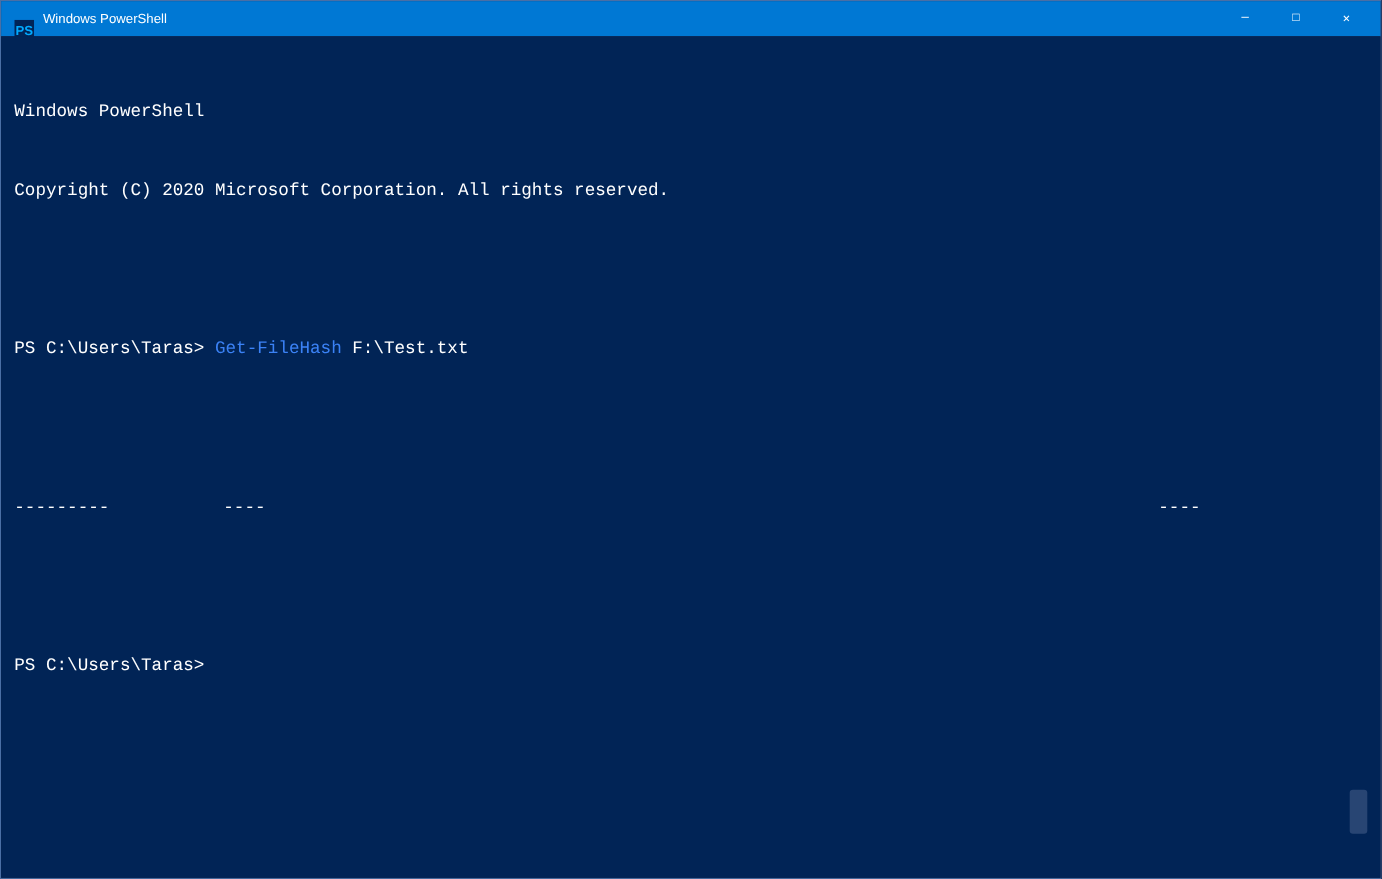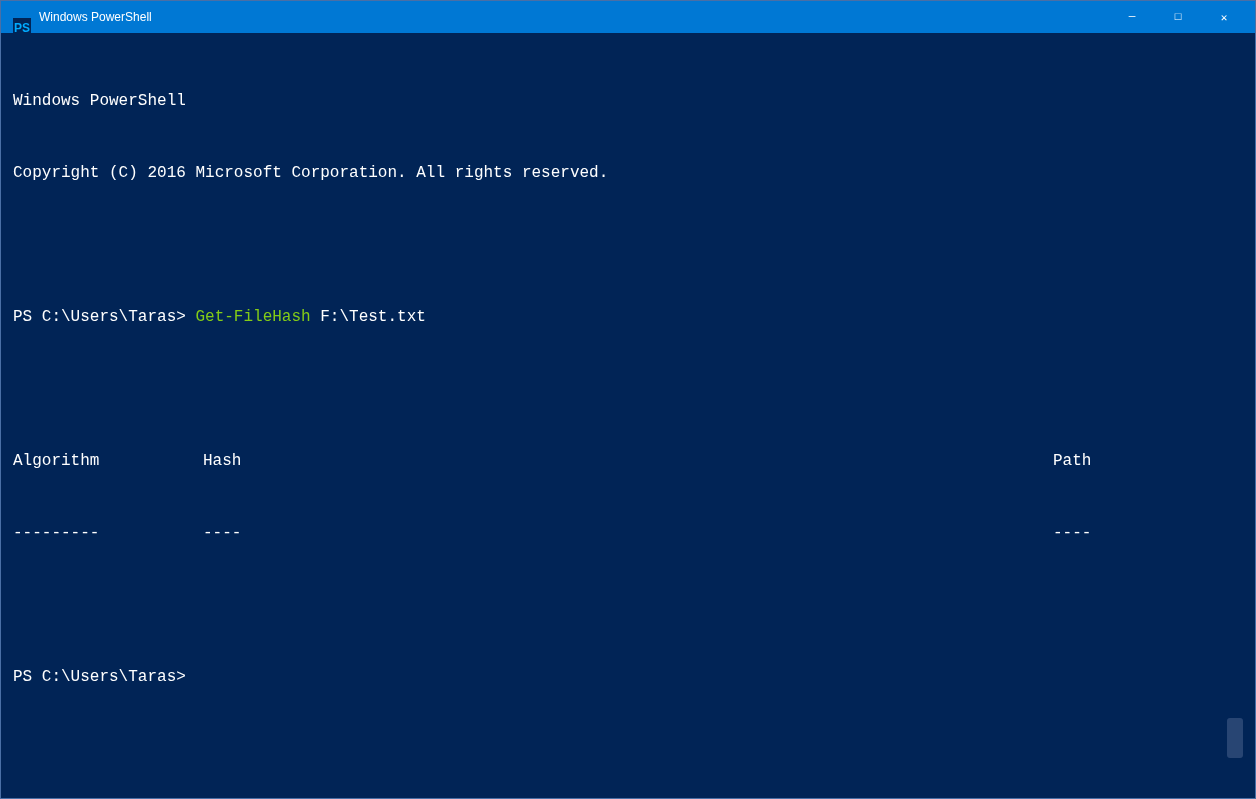--- a/index.html
+++ b/index.html
@@ -93,21 +93,21 @@
       white-space: pre;
       font-family: 'Courier New', Courier, monospace;
     }
 
     .line {
       display: block;
       white-space: pre;
     }
 
     .yellow {
-      color: #84cc16;
+      color: #3b82f6;
     }
 
     .white {
       color: #ffffff;
     }
 
     .scrollbar-hint {
       position: absolute;
       bottom: 40px;
       right: 12px;
@@ -135,24 +135,23 @@
     <div class="titlebar-controls">
       <div class="titlebar-btn">─</div>
       <div class="titlebar-btn">□</div>
       <div class="titlebar-btn close">✕</div>
     </div>
   </div>
 
   <div class="console-area">
     <div class="console-text">
       <span class="line white">Windows PowerShell</span>
-      <span class="line white">Copyright (C) 2016 Microsoft Corporation. All rights reserved.</span>
+      <span class="line white">Copyright (C) 2020 Microsoft Corporation. All rights reserved.</span>
       <span class="line"> </span>
       <span class="line"><span class="white">PS C:\Users\Taras&gt; </span><span class="yellow">Get-FileHash</span><span class="white"> F:\Test.txt</span></span>
       <span class="line"> </span>
-      <span class="line white"><span style="display:inline-block;width:190px">Algorithm</span><span style="display:inline-block;width:850px">Hash</span><span>Path</span></span>
       <span class="line white"><span style="display:inline-block;width:190px">---------</span><span style="display:inline-block;width:850px">----</span><span>----</span></span>
       <span class="line"> </span>
       <span class="line white">PS C:\Users\Taras&gt; </span>
     </div>
     <div class="scrollbar-hint"></div>
   </div>
 </div>
 
 </body></html>

